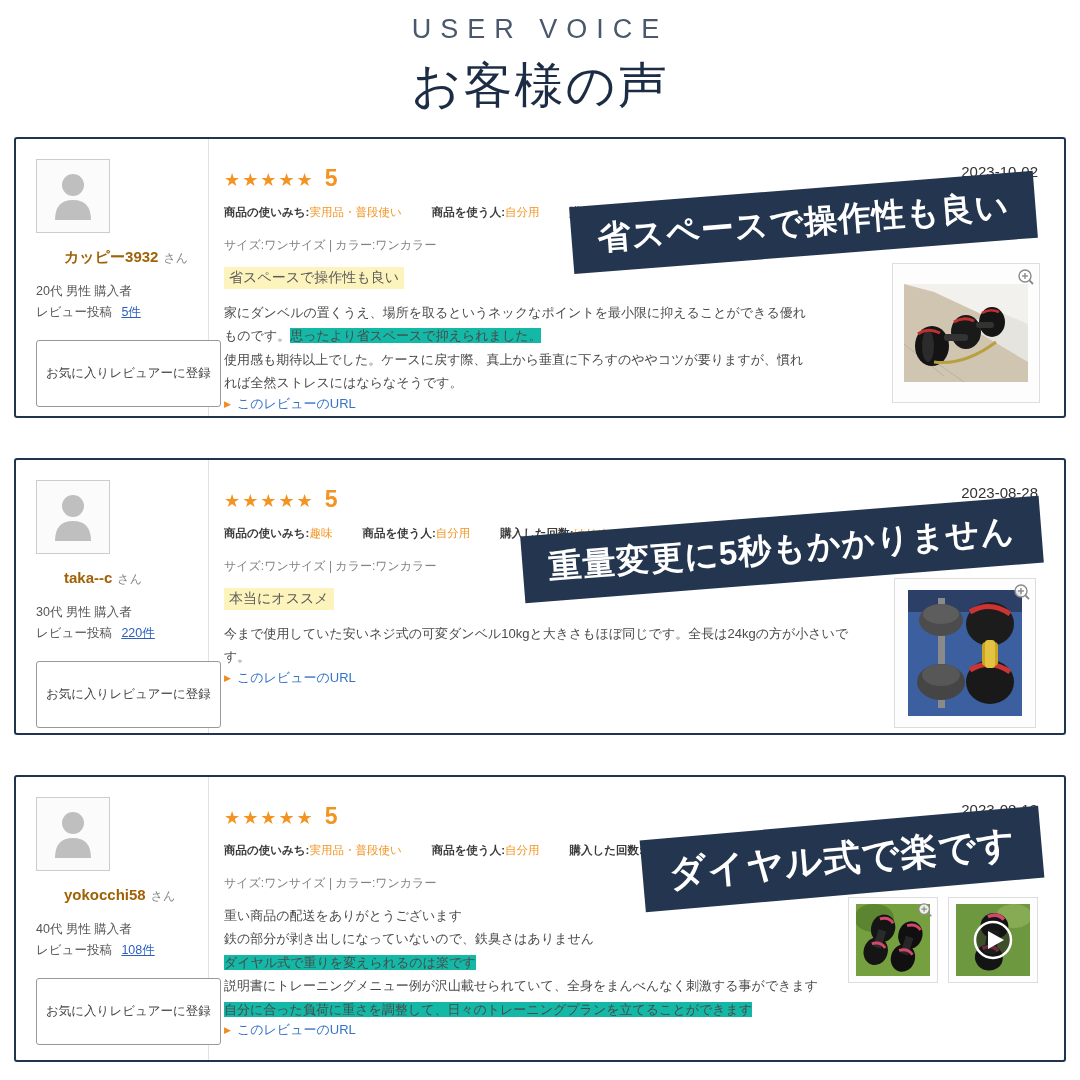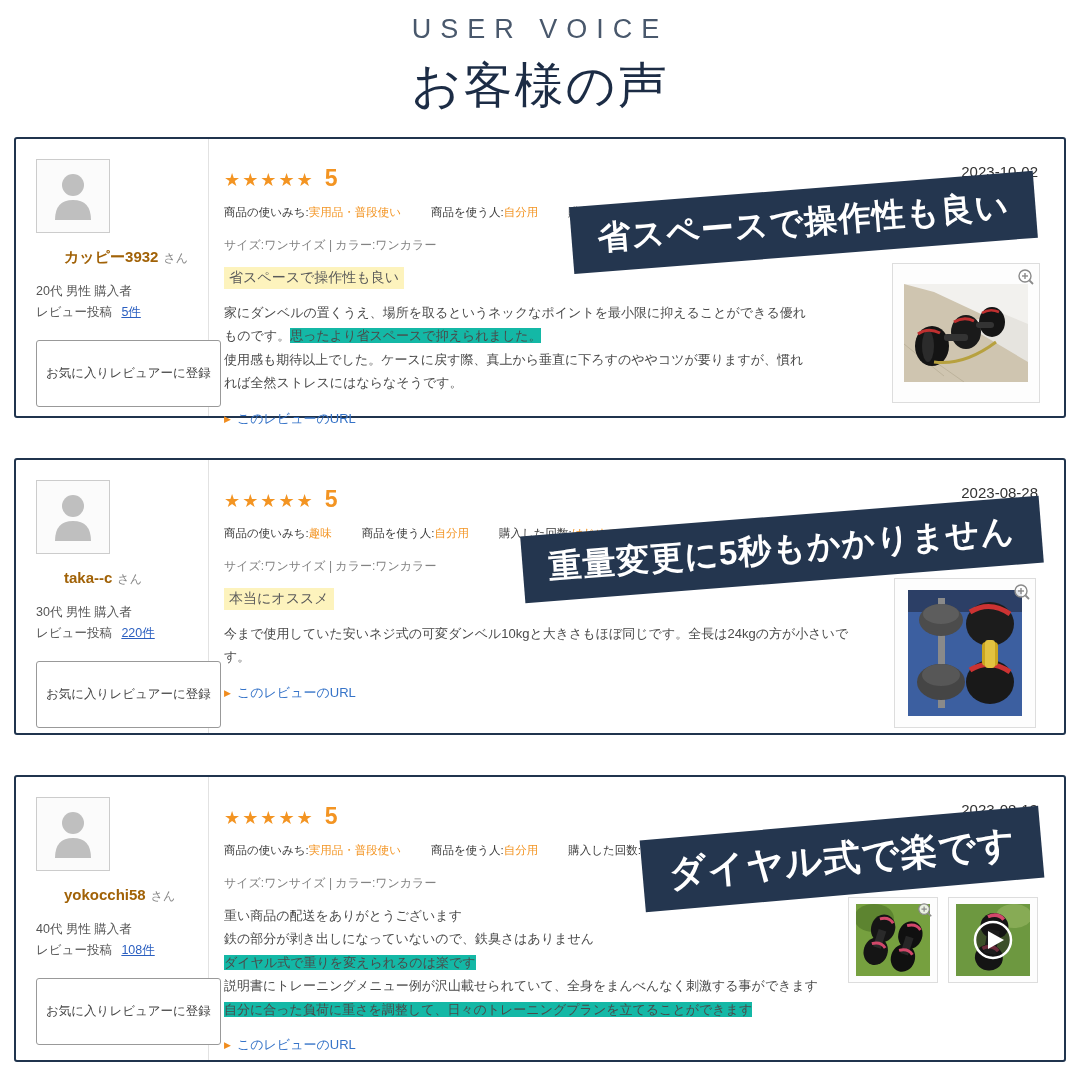--- a/index.html
+++ b/index.html
@@ -31,30 +31,30 @@
     font-size:12.5px; color:#444; padding:24px 9px; cursor:pointer; white-space:nowrap;
     font-family:"Liberation Sans","DejaVu Sans",sans-serif; }
 
   .main { flex:1; position:relative; padding:26px 26px 16px 15px; }
   .stars-row { display:flex; align-items:baseline; }
   .stars { color:#f39422; font-size:18px; letter-spacing:2px; }
   .rating { color:#f39422; font-size:23px; font-weight:700; margin-left:10px; }
   .date { position:absolute; top:24px; right:26px; font-size:15px; color:#333; }
 
   .attrs { margin-top:13px; font-size:11.5px; display:flex; gap:30px; }
-  .attr-label { color:#3a3a3a; font-weight:400; }
+  .attr-label { color:#3a3a3a; font-weight:700; }
   .attr-value { color:#f39422; }
 
   .variant { margin-top:17px; font-size:12px; color:#828282; }
   .review-title { display:inline-block; margin-top:13px; font-size:14px; color:#5a5a5a;
     background:#fdf3bd; padding:2px 5px; }
   .review-body { margin-top:12px; font-size:13px; color:#4a4a4a; line-height:1.8; max-width:645px; }
   .review-body.narrow { max-width:592px; }
   .hl { background:#14b8a6; }
-  .url-row { margin-top:15px; font-size:13px; }
+  .url-row { font-size:13px; }
   .arrow { color:#f08c1e; font-size:9px; margin-right:6px; vertical-align:1px; }
   .url-link { color:#3573c8; text-decoration:none; }
 
   
   .banner { position:absolute; background:#24364f; color:#fff; font-weight:800;
     white-space:nowrap; z-index:6; padding:11px 26px; letter-spacing:1px; }
   .banner1 { top:50px; right:28px; font-size:33px; transform:rotate(-4.5deg); }
   .banner2 { top:56px; right:22px; font-size:33px; transform:rotate(-4.5deg); }
   .banner3 { top:46px; right:22px; font-size:37px; transform:rotate(-5deg); }
 

